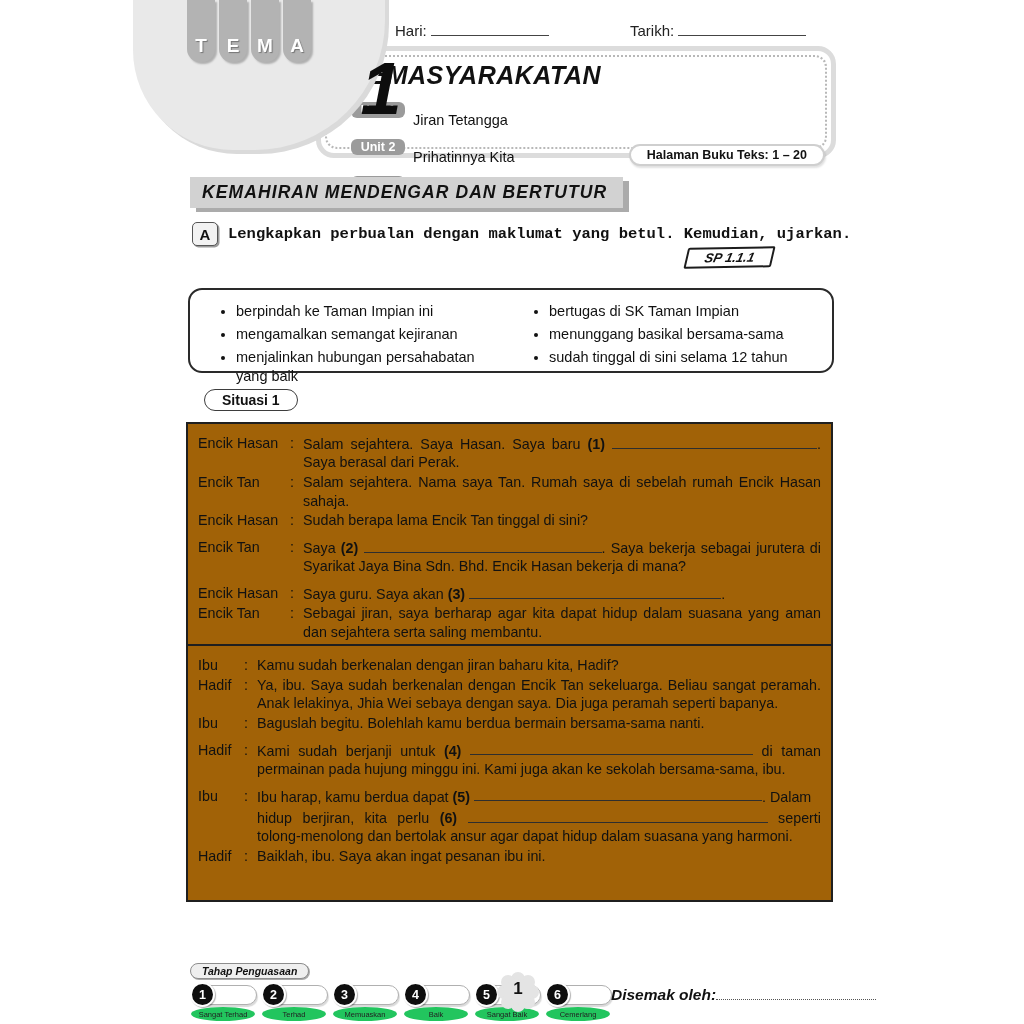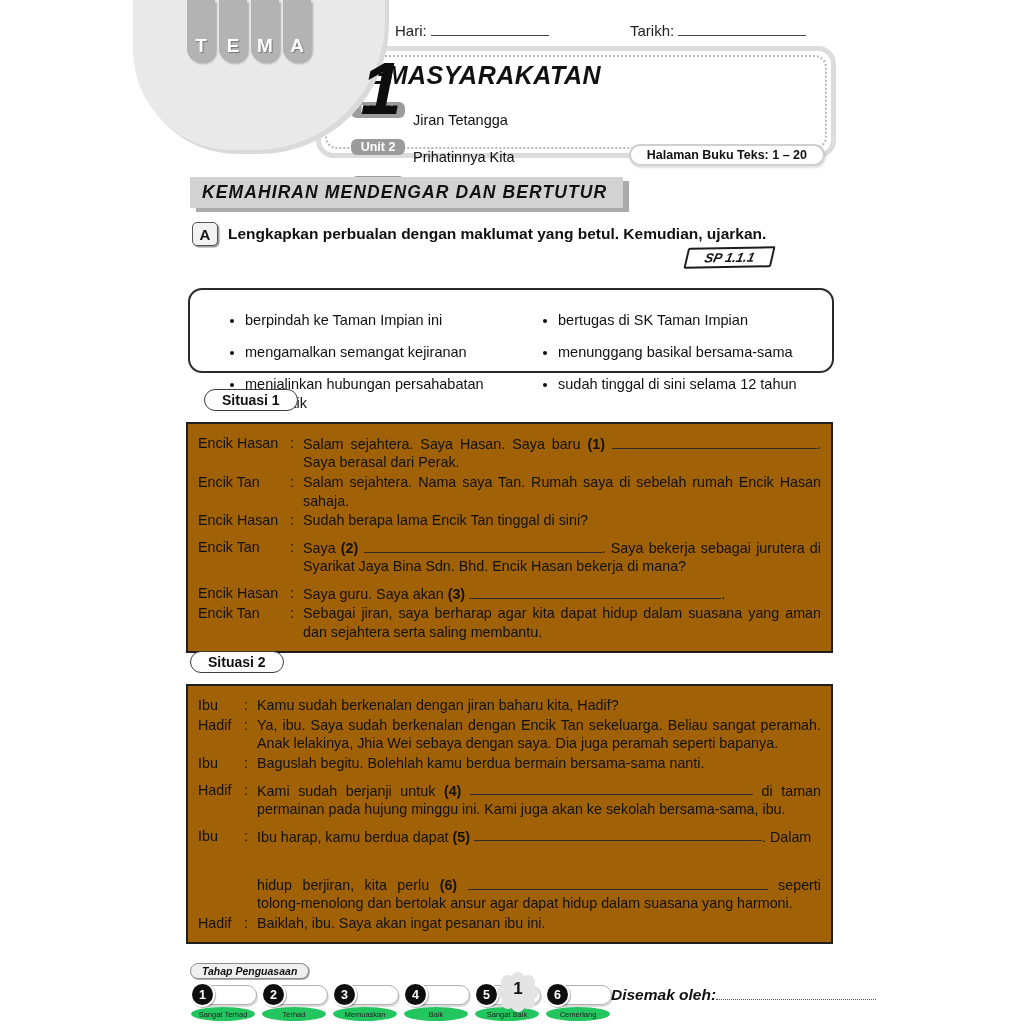--- a/index.html
+++ b/index.html
@@ -33,37 +33,37 @@
     text-shadow:1px 1px 1px rgba(0,0,0,.35);}
   .tema-number{position:absolute;left:218px;top:52px;width:60px;text-align:center;
     font-size:74px;font-weight:bold;font-style:italic;color:#0d0d0d;line-height:1;}
   
   .skill-header{position:absolute;left:190px;top:177px;background:var(--headgray,#d2d2d2);
     padding:5px 16px 5px 12px;font-weight:bold;font-style:italic;font-size:17.5px;letter-spacing:1.1px;
     box-shadow:6px 4px 0 #ababab;white-space:nowrap;}
   .instr{position:absolute;left:192px;top:222px;display:flex;align-items:center;gap:10px;}
   .a-box{border:1.6px solid #555;border-radius:5px;background:#f2f2f2;font-weight:bold;font-size:15px;
     width:24px;height:22px;display:flex;align-items:center;justify-content:center;box-shadow:1.5px 1.5px 0 #9a9a9a;}
-  .instr-text{font-weight:bold;font-size:15.5px;}
+  .instr-text{font-weight:bold;font-size:15.5px;font-family:Liberation Mono, monospace;}
   .sp-tag{position:absolute;right:183px;top:247px;border:2px solid #1c1c1c;border-radius:2px;
     padding:1px 17px;font-weight:bold;font-style:italic;font-size:13px;transform:skewX(-14deg) rotate(-1deg);
     background:#fff;}
   
   .hints-box{position:absolute;left:188px;top:288px;width:646px;height:85px;border:2px solid #2a2a2a;
     border-radius:14px;box-sizing:border-box;display:flex;padding:8px 6px 6px 10px;background:#fff;}
   .hints-col{width:50%;margin:0;padding-left:32px;box-sizing:border-box;}
-  .hint-item{font-size:14.5px;line-height:1.32;margin:13px;}
+  .hint-item{font-size:14.5px;line-height:1.32;margin:4px;}
   
   .sit-label{position:absolute;border:1.7px solid #3d3d3d;border-radius:11px;padding:2px 17px;
     font-weight:bold;font-size:14px;background:#fff;}
   .dialog{position:absolute;left:186px;width:647px;border:2px solid #1f1f1f;box-sizing:border-box;
     padding:9px 10px 8px 10px;background:#a16207;}
   .drow{display:flex;font-size:14.3px;line-height:1.31;margin:1px 0 1px 0;}
   .gap{margin-top:8px;}
-  .biggap{margin-top:29px;}
+  .biggap{margin-top:2px;}
   .speaker{flex:none;}
   .d1 .speaker{width:92px;}
   .d2 .speaker{width:46px;}
   .colon{flex:none;width:13px;}
   .dtext{flex:1;text-align:justify;}
   .dtext b{font-weight:bold;}
   .blank{display:inline-block;height:.95em;border-bottom:1.5px solid #2e2e2e;vertical-align:baseline;}
   
   .tahap-wrap{position:absolute;left:190px;top:961px;}
   .tahap-pill{display:inline-block;background:#efefef;border:1.5px solid #8d8d8d;border-radius:9px;
@@ -177,21 +177,21 @@
         <div class="dtext">Saya guru. Saya akan <b>(3)</b> <span class="blank" style="width: 252px;"></span>.</div>
       </div>
       <div class="drow">
         <div class="speaker">Encik Tan</div>
         <div class="colon">:</div>
         <div class="dtext">Sebagai jiran, saya berharap agar kita dapat hidup dalam suasana yang aman dan sejahtera serta saling membantu.</div>
       </div>
     </div>
 
   <div class="sit-label" style="left:190px;top:651px;">Situasi 2</div>
-  <div class="dialog d2" style="top:684px;min-height:258px;">
+  <div class="dialog d2" style="top:644px;min-height:258px;">
       <div class="drow">
         <div class="speaker">Ibu</div>
         <div class="colon">:</div>
         <div class="dtext">Kamu sudah berkenalan dengan jiran baharu kita, Hadif?</div>
       </div>
       <div class="drow">
         <div class="speaker">Hadif</div>
         <div class="colon">:</div>
         <div class="dtext">Ya, ibu. Saya sudah berkenalan dengan Encik Tan sekeluarga. Beliau sangat peramah. Anak lelakinya, Jhia Wei sebaya dengan saya. Dia juga peramah seperti bapanya.</div>
       </div>

